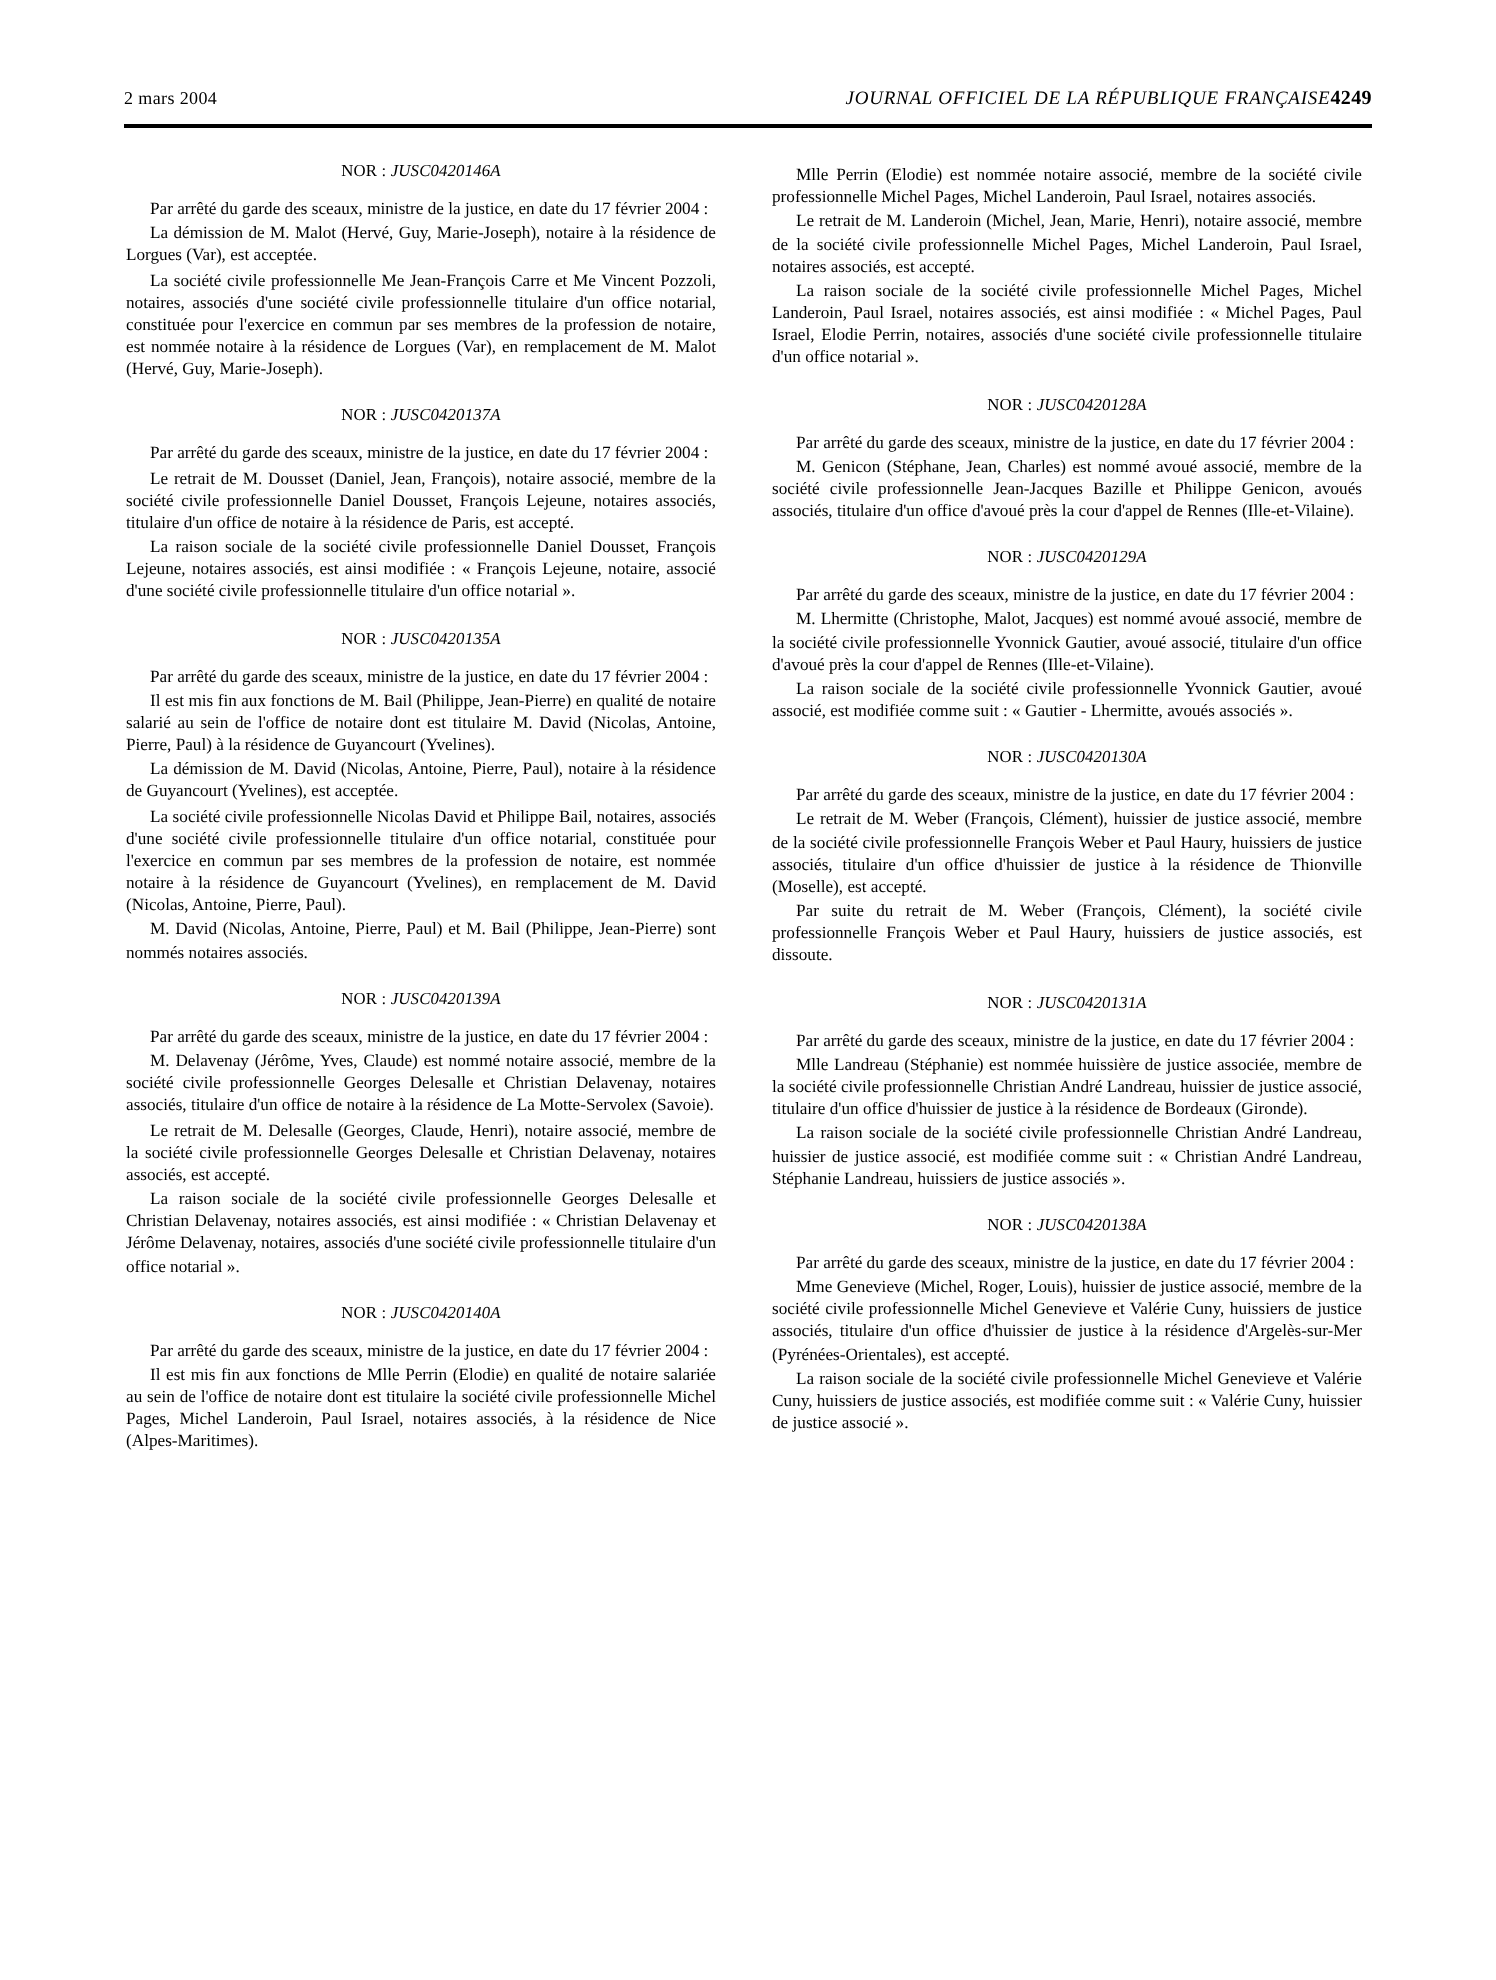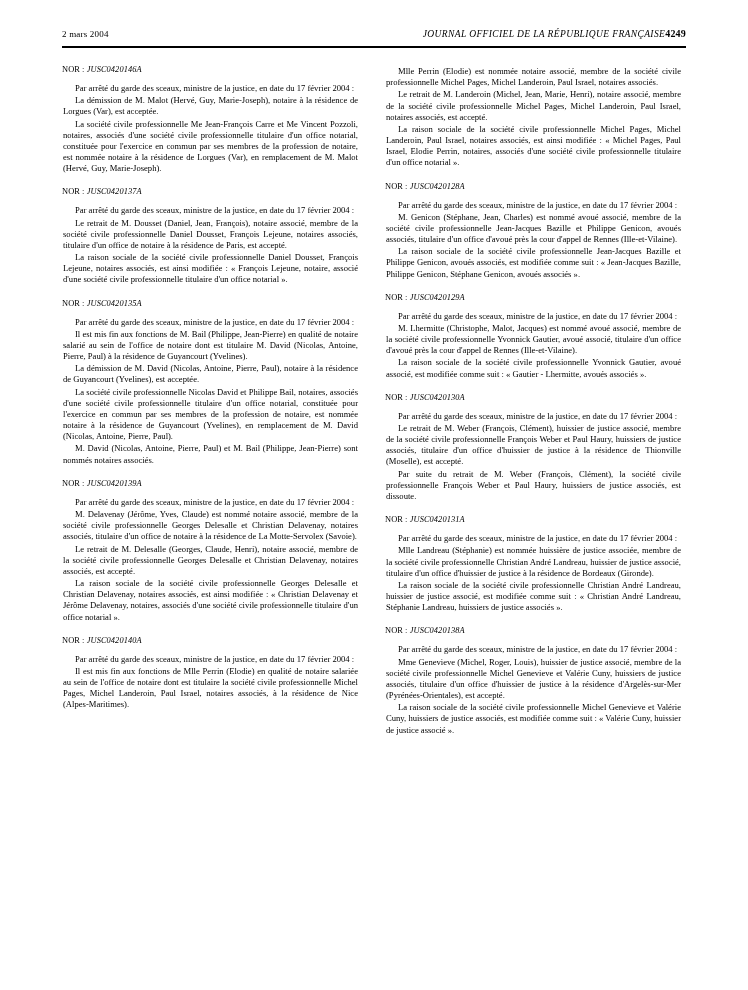--- a/index.html
+++ b/index.html
@@ -12,21 +12,21 @@
     height: 990px;
     font-family: "Liberation Serif", serif;
     color: #000000;
     position: relative;
   }
   .page {
     position: relative;
     width: 748px;
     height: 990px;
     box-sizing: border-box;
-    padding: 28px 62px 20px 62px;
+    padding: 44px 62px 20px 62px;
   }
   .header {
     display: flex;
     align-items: baseline;
     justify-content: space-between;
     font-size: 9.5px;
     letter-spacing: 0.02em;
   }
   .header-date {
     font-size: 9px;
@@ -55,21 +55,21 @@
   .columns {
     margin-top: 17px;
     display: flex;
     gap: 26px;
   }
   .col {
     width: 297px;
     flex: 0 0 297px;
   }
   .nor {
-    text-align: left;
+    text-align: center;
     font-size: 8.4px;
     margin: 13px 0 9px 0;
     letter-spacing: 0.01em;
   }
   .nor .nor-code {
     font-style: italic;
     font-family: "Liberation Serif", serif;
   }
   .nor.first {
     margin-top: 0;
@@ -139,21 +139,20 @@
     <div class="col" id="col-right">
         <div class="blk">
           <p class="par">Mlle Perrin (Elodie) est nommée notaire associé, membre de la société civile professionnelle Michel Pages, Michel Landeroin, Paul Israel, notaires associés.</p>
           <p class="par">Le retrait de M. Landeroin (Michel, Jean, Marie, Henri), notaire associé, membre de la société civile professionnelle Michel Pages, Michel Landeroin, Paul Israel, notaires associés, est accepté.</p>
           <p class="par">La raison sociale de la société civile professionnelle Michel Pages, Michel Landeroin, Paul Israel, notaires associés, est ainsi modifiée : « Michel Pages, Paul Israel, Elodie Perrin, notaires, associés d'une société civile professionnelle titulaire d'un office notarial ».</p>
         </div>
         <div class="blk">
           <div class="nor"><span>NOR : </span><span class="nor-code">JUSC0420128A</span></div>
           <p class="par">Par arrêté du garde des sceaux, ministre de la justice, en date du 17 février 2004 :</p>
           <p class="par">M. Genicon (Stéphane, Jean, Charles) est nommé avoué associé, membre de la société civile professionnelle Jean-Jacques Bazille et Philippe Genicon, avoués associés, titulaire d'un office d'avoué près la cour d'appel de Rennes (Ille-et-Vilaine).</p>
-          <p class="par">La raison sociale de la société civile professionnelle Jean-Jacques Bazille et Philippe Genicon, avoués associés, est modifiée comme suit : « Jean-Jacques Bazille, Philippe Genicon, Stéphane Genicon, avoués associés ».</p>
         </div>
         <div class="blk">
           <div class="nor"><span>NOR : </span><span class="nor-code">JUSC0420129A</span></div>
           <p class="par">Par arrêté du garde des sceaux, ministre de la justice, en date du 17 février 2004 :</p>
           <p class="par">M. Lhermitte (Christophe, Malot, Jacques) est nommé avoué associé, membre de la société civile professionnelle Yvonnick Gautier, avoué associé, titulaire d'un office d'avoué près la cour d'appel de Rennes (Ille-et-Vilaine).</p>
           <p class="par">La raison sociale de la société civile professionnelle Yvonnick Gautier, avoué associé, est modifiée comme suit : « Gautier - Lhermitte, avoués associés ».</p>
         </div>
         <div class="blk">
           <div class="nor"><span>NOR : </span><span class="nor-code">JUSC0420130A</span></div>
           <p class="par">Par arrêté du garde des sceaux, ministre de la justice, en date du 17 février 2004 :</p>

